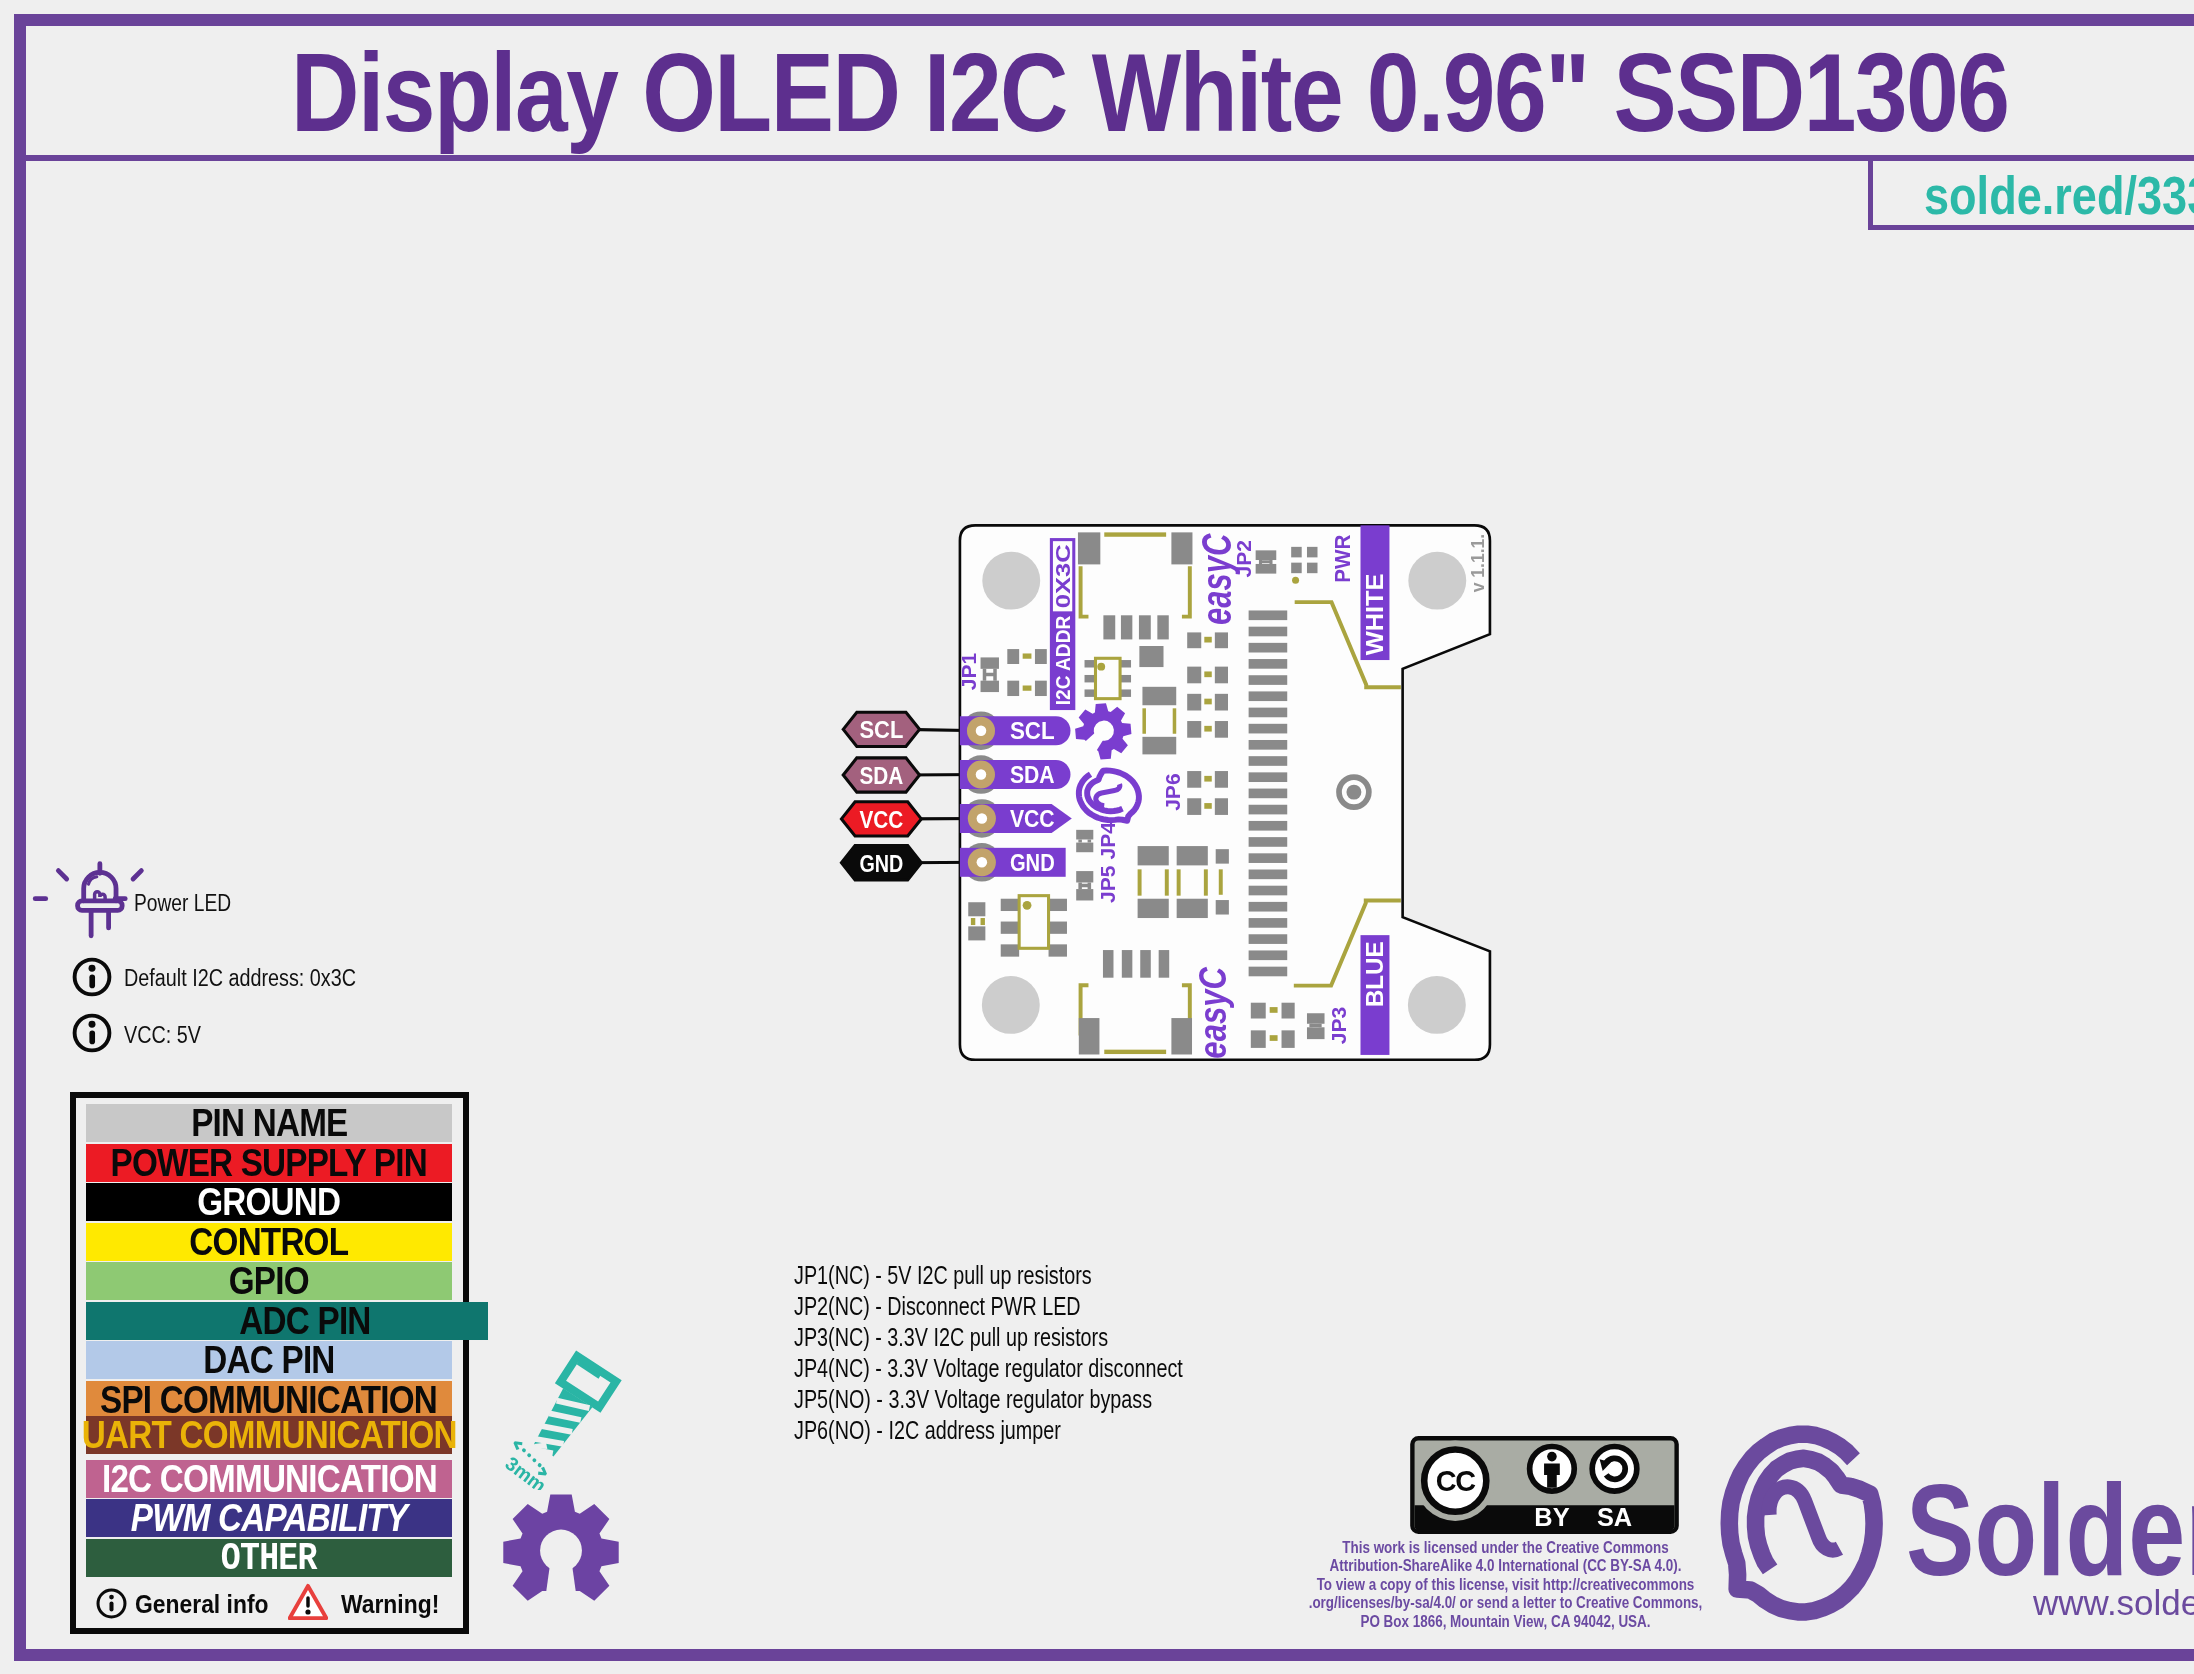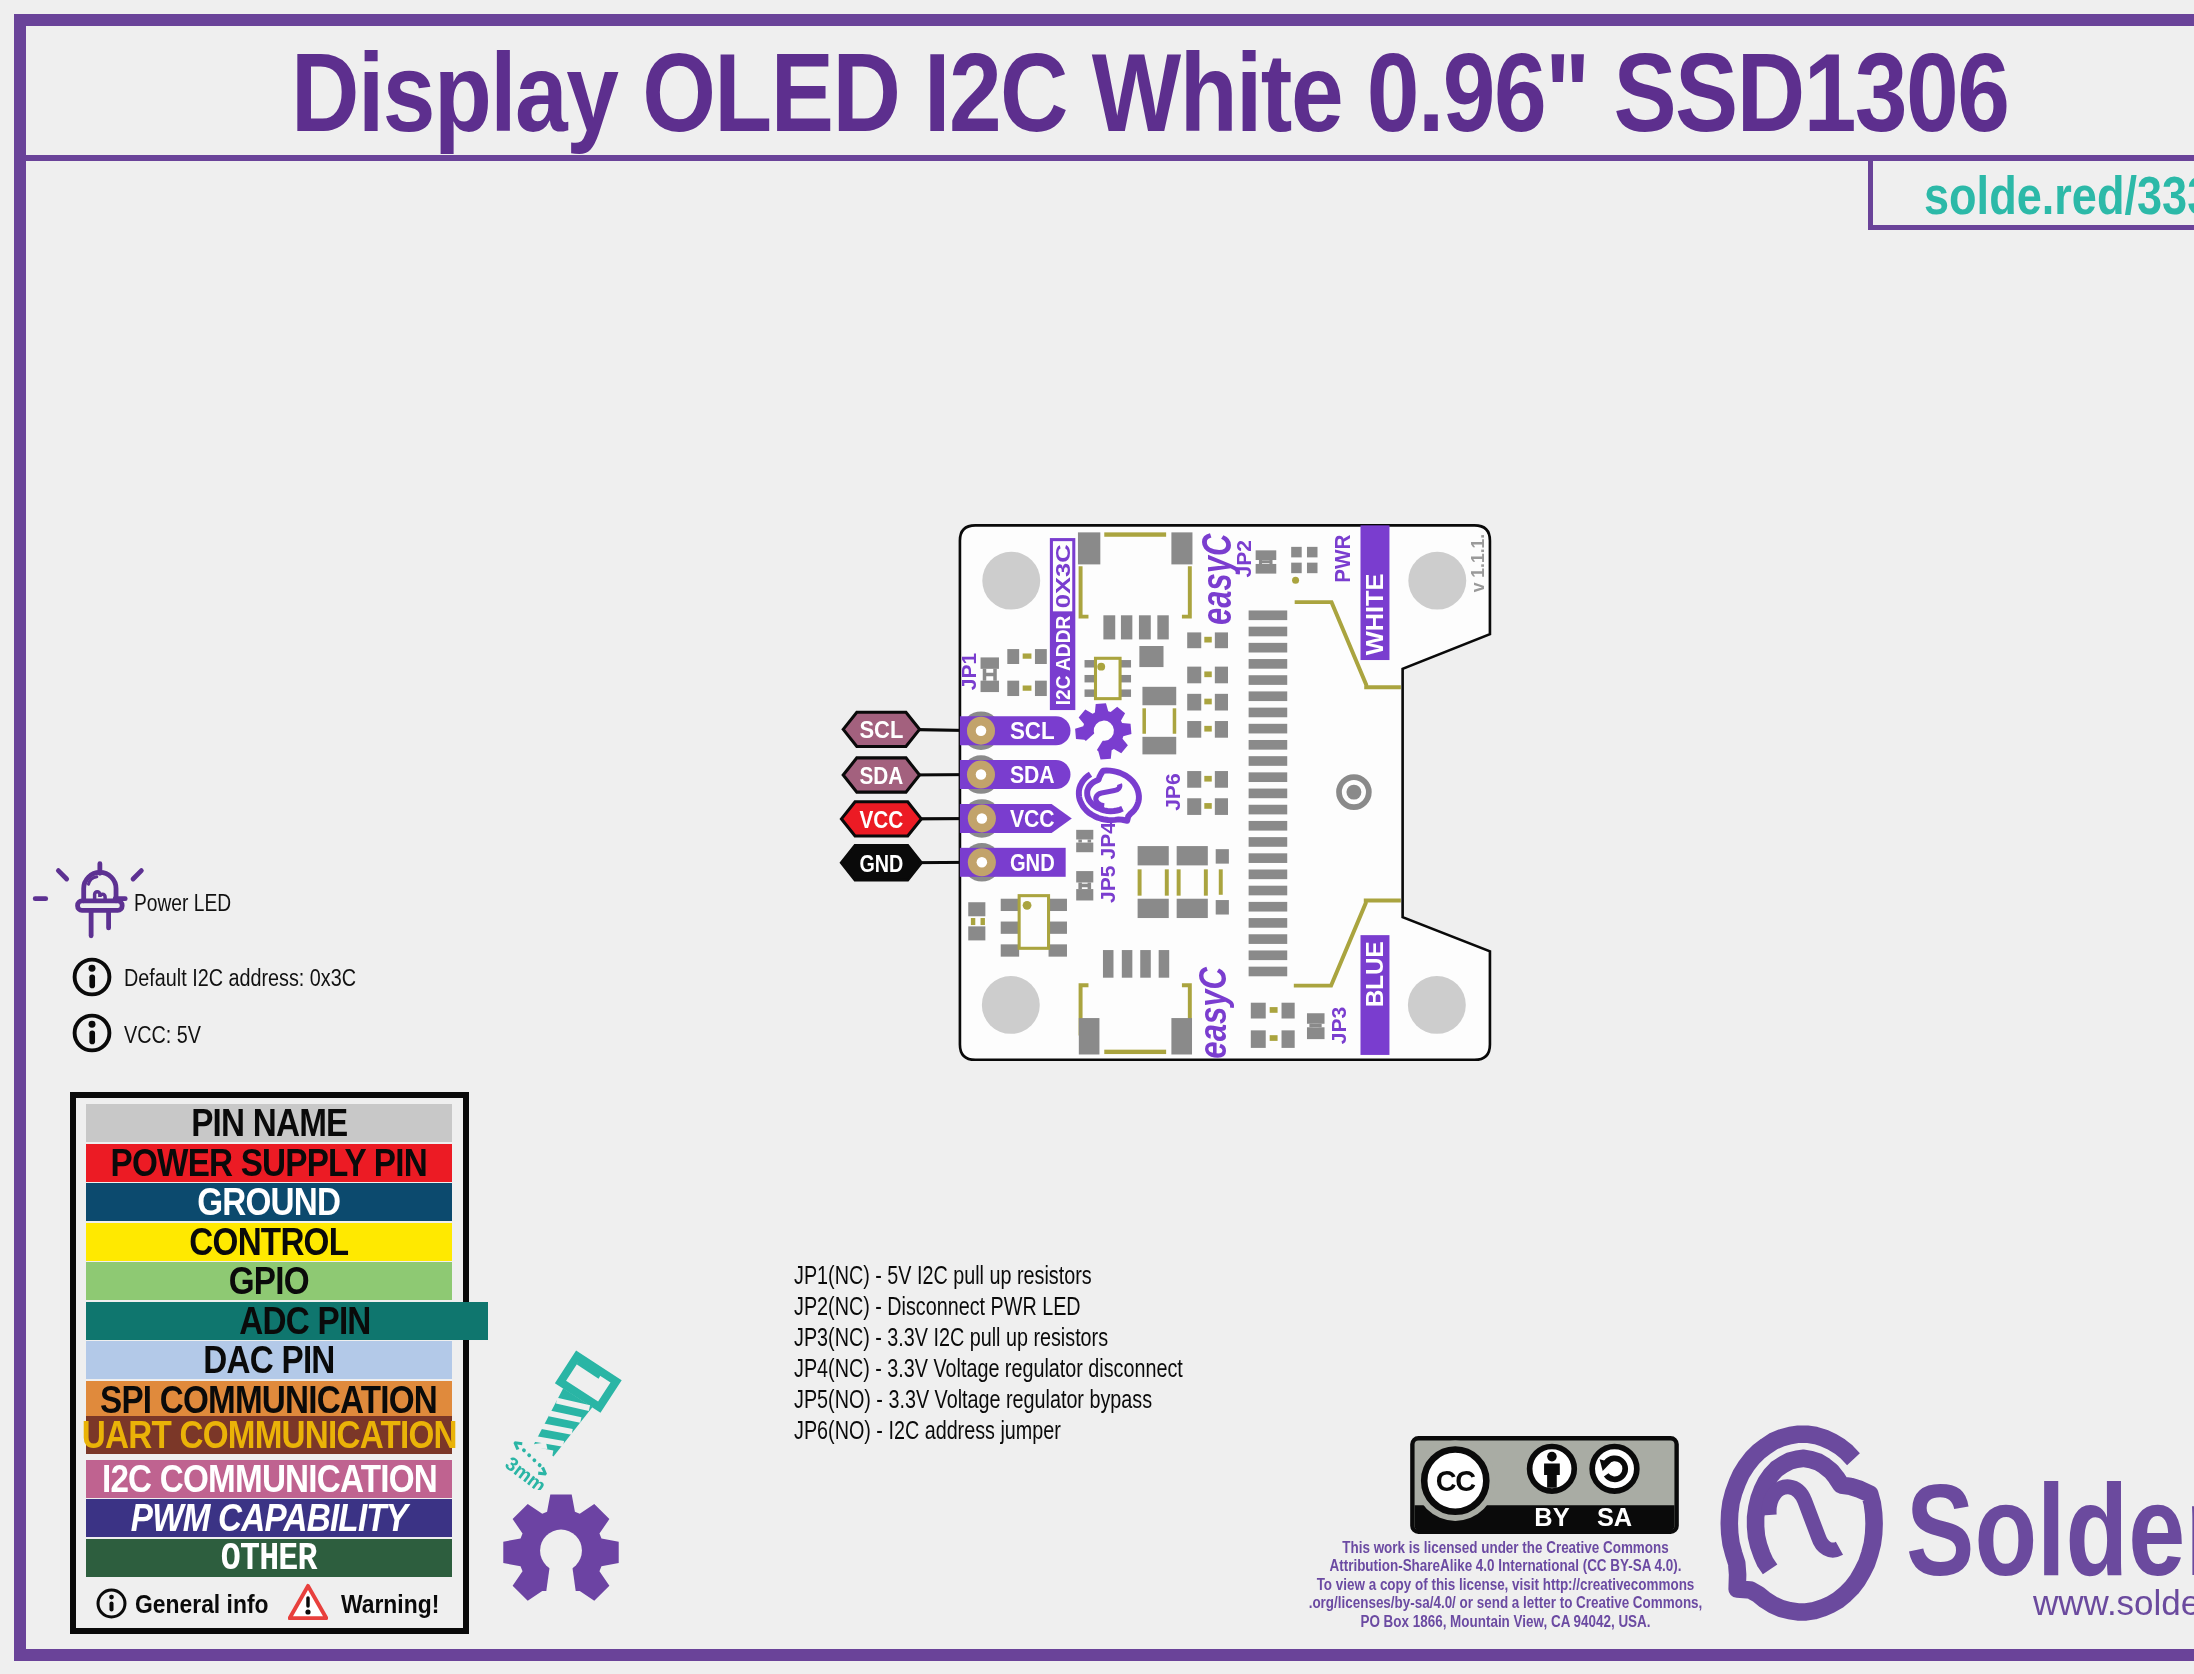--- a/index.html
+++ b/index.html
@@ -58,21 +58,21 @@
 <div id="legend" class="abs" style="left:70px;top:1064px;width:399px;height:542px;border:6.1px solid #0a0a0a;box-sizing:border-box;background:#efefef;margin-top:28px;">
 
   <div class="lrow" style="top:6.1px;background:#c8c8c8;color:#0a0a0a;">
       <span>PIN NAME</span>
     </div>
 
   <div class="lrow" style="top:46px;background:#ec1b24;color:#0a0a0a;">
       <span>POWER SUPPLY PIN</span>
     </div>
 
-  <div class="lrow" style="top:85px;background:#0c4a6e;color:#fff;">
+  <div class="lrow" style="top:85px;background:#000000;color:#fff;">
       <span>GROUND</span>
     </div>
 
   <div class="lrow" style="top:125px;background:#ffe900;color:#0a0a0a;">
       <span>CONTROL</span>
     </div>
 
   <div class="lrow" style="top:164px;background:#8ec973;color:#0a0a0a;">
       <span>GPIO</span>
     </div>

